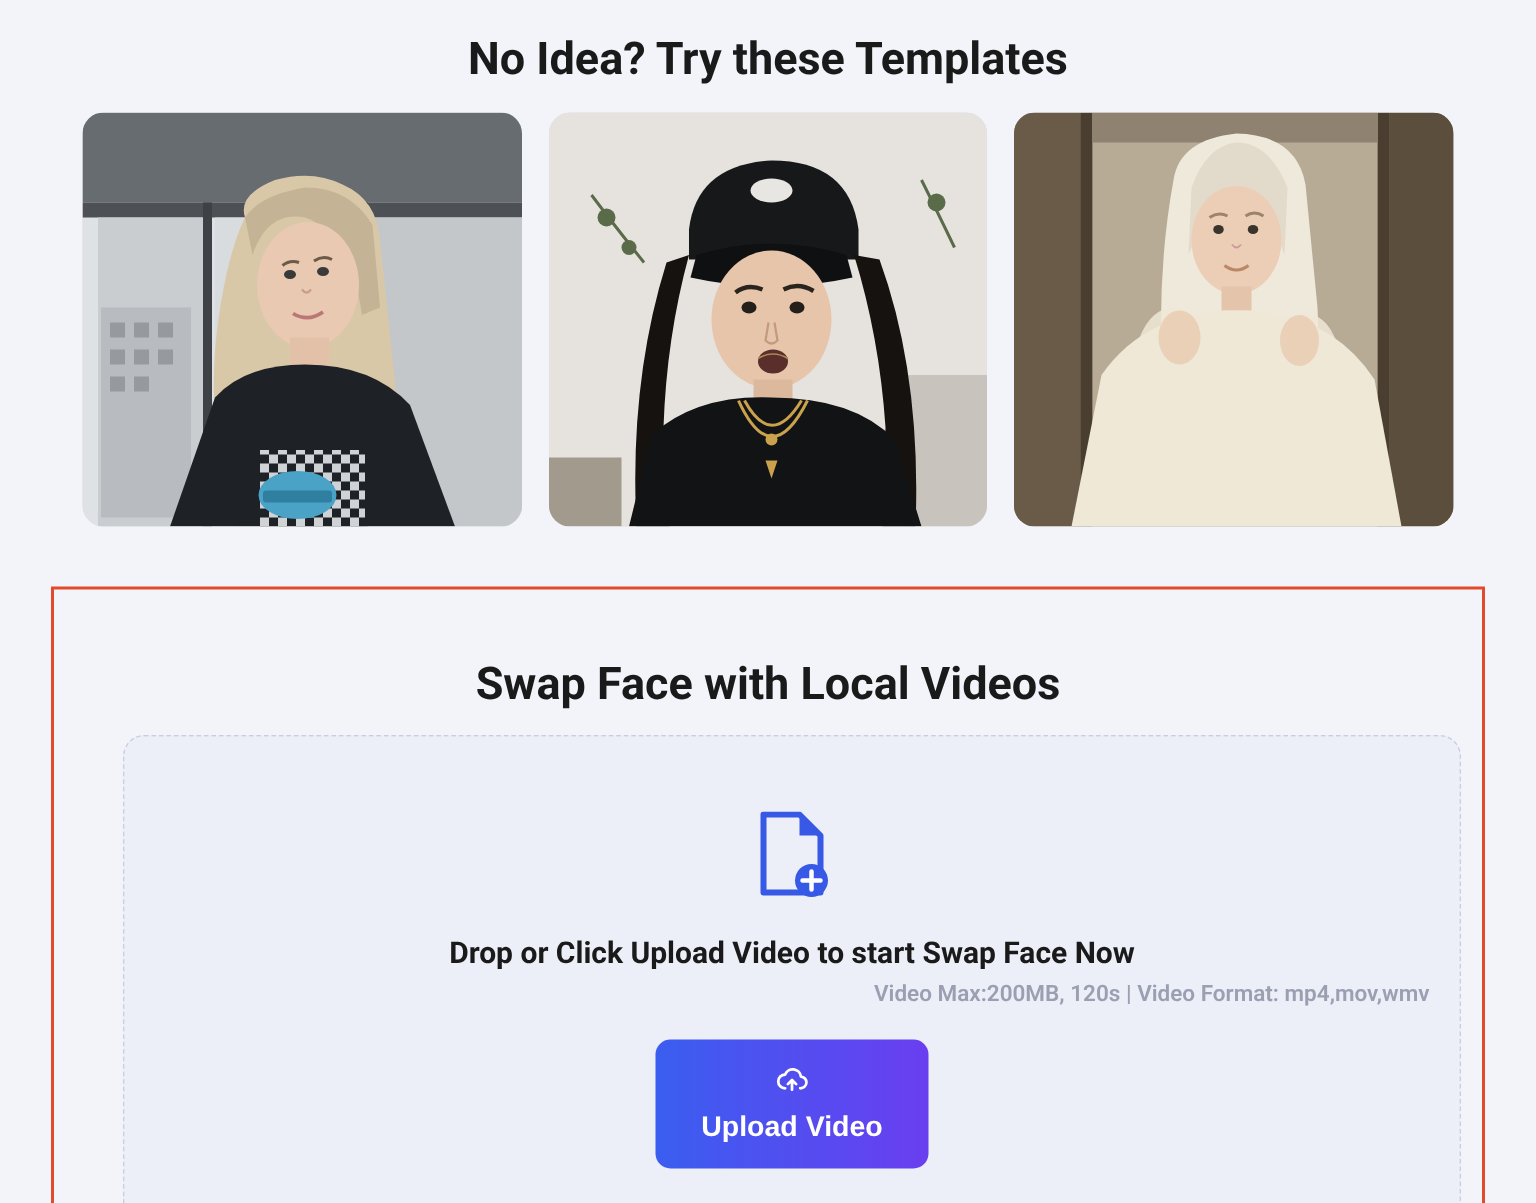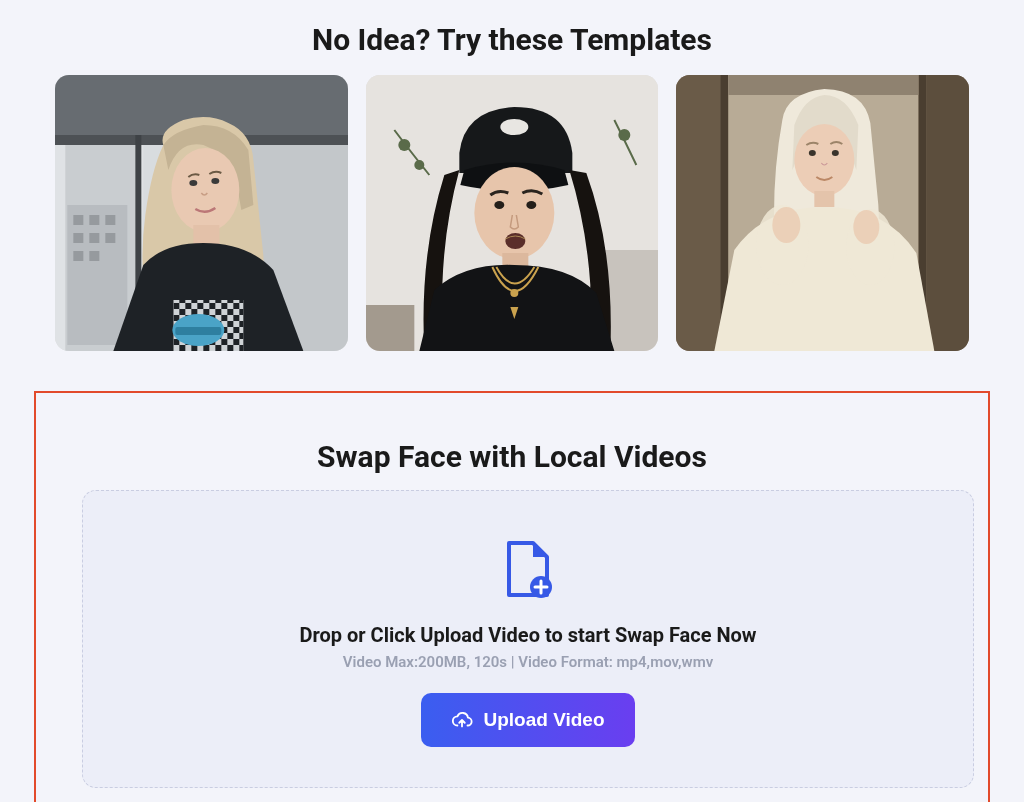--- a/index.html
+++ b/index.html
@@ -73,33 +73,35 @@
       font-size: 20px;
       font-weight: 700;
       color: #1a1a1a;
       margin-bottom: 6px;
     }
     .hint-text {
       font-size: 15px;
       font-weight: 600;
       color: #9aa0b2;
       margin-bottom: 22px;
+      text-align: right;
     }
     .upload-btn {
       display: inline-flex;
       align-items: center;
       gap: 10px;
       background: linear-gradient(90deg, #3a5ef0 0%, #6a3ef0 100%);
       color: #fff;
       border: none;
       border-radius: 10px;
       padding: 16px 30px;
       font-size: 19px;
       font-weight: 600;
       cursor: pointer;
+      flex-direction: column;
     }
     .upload-btn svg {
       width: 22px;
       height: 22px;
     }
   </style>
 </head>
 <body>
 
 <div class="page">

